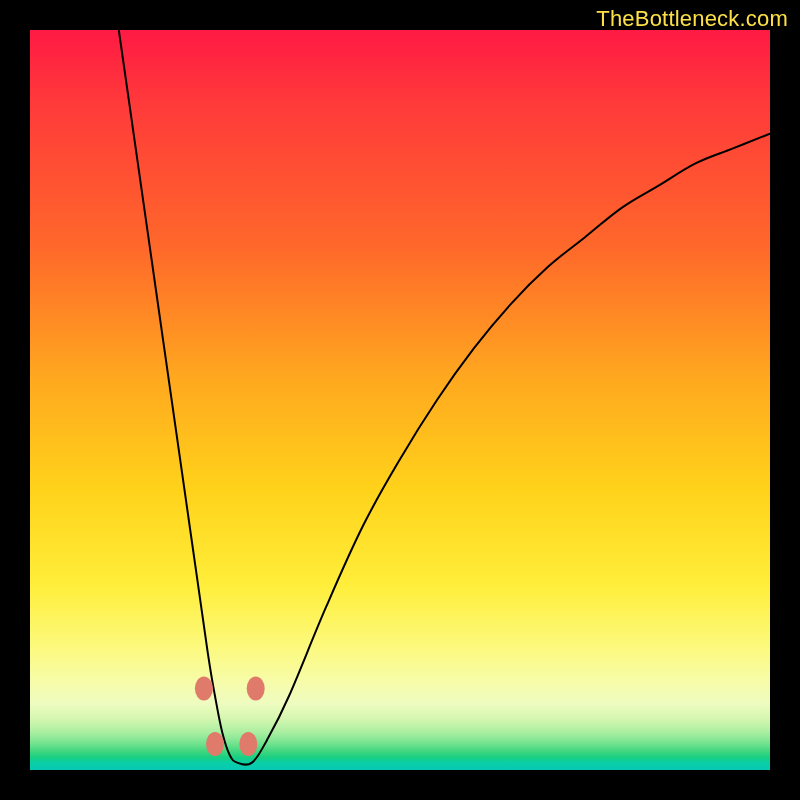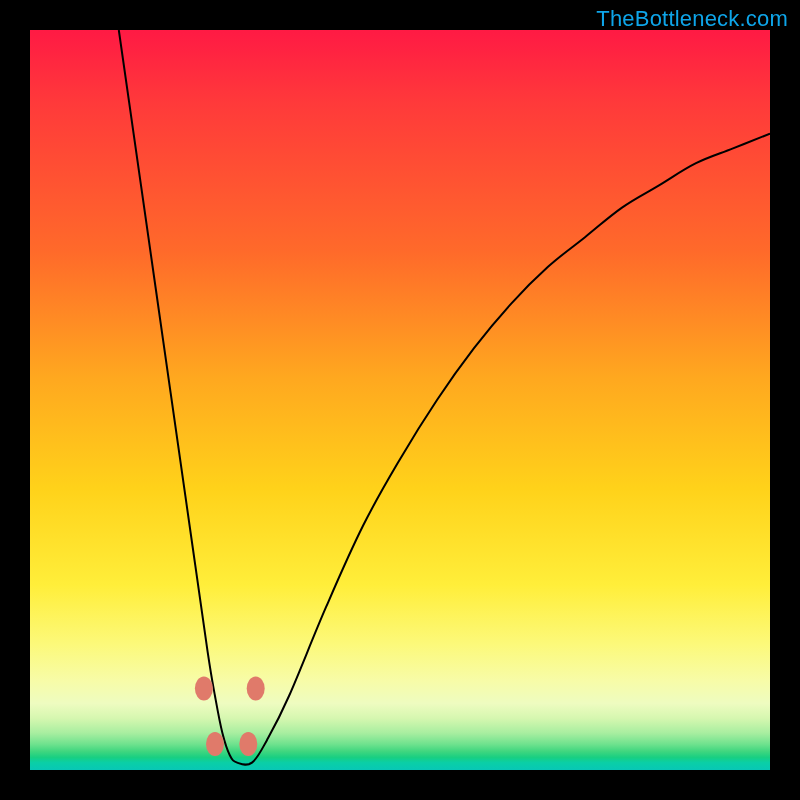--- a/index.html
+++ b/index.html
@@ -41,21 +41,21 @@
       #3fd67f 97.5%,
       #18cf82 98.3%,
       #0acfa6 99%,
       #08c7b6 100%
     );
   }
   .watermark {
     position: absolute;
     top: 6px;
     right: 12px;
-    color: #0ea5e9;
+    color: #fde047;
     font-size: 22px;
     font-weight: 500;
     letter-spacing: 0.2px;
     user-select: none;
   }
   svg {
     position: absolute;
     left: 0;
     top: 0;
     width: 740px;

